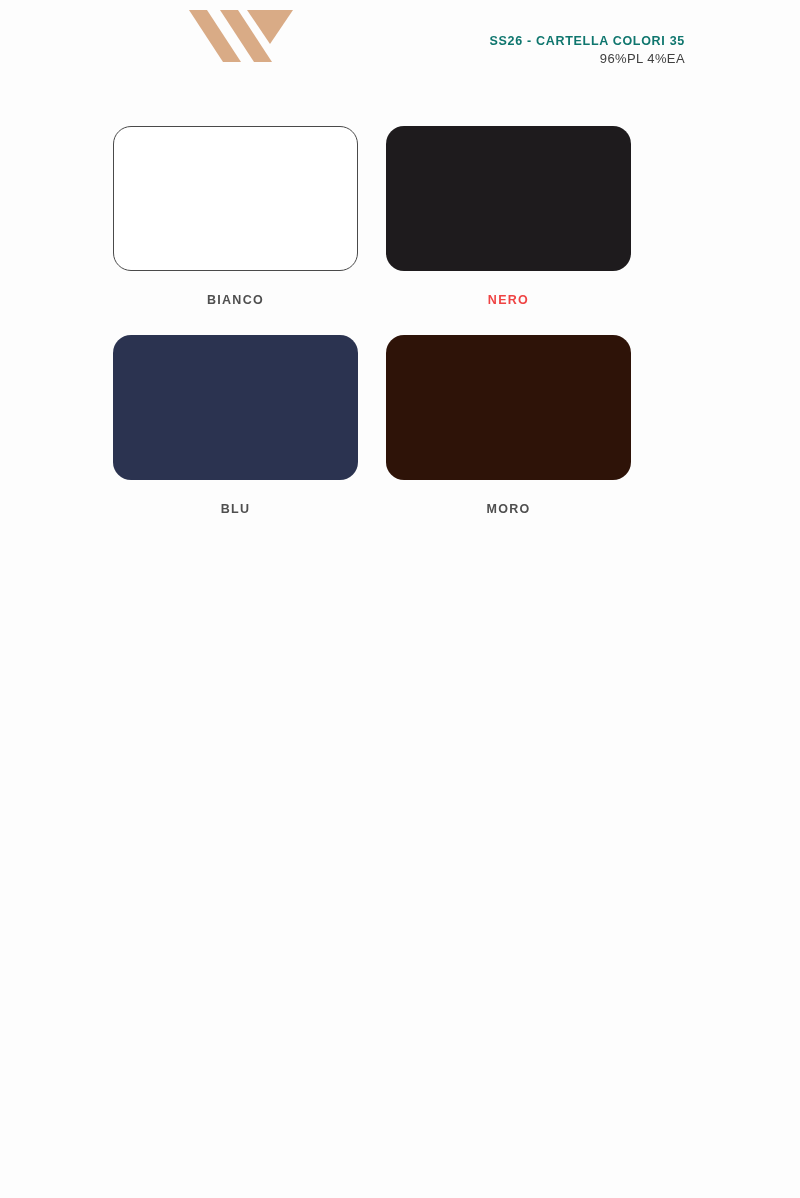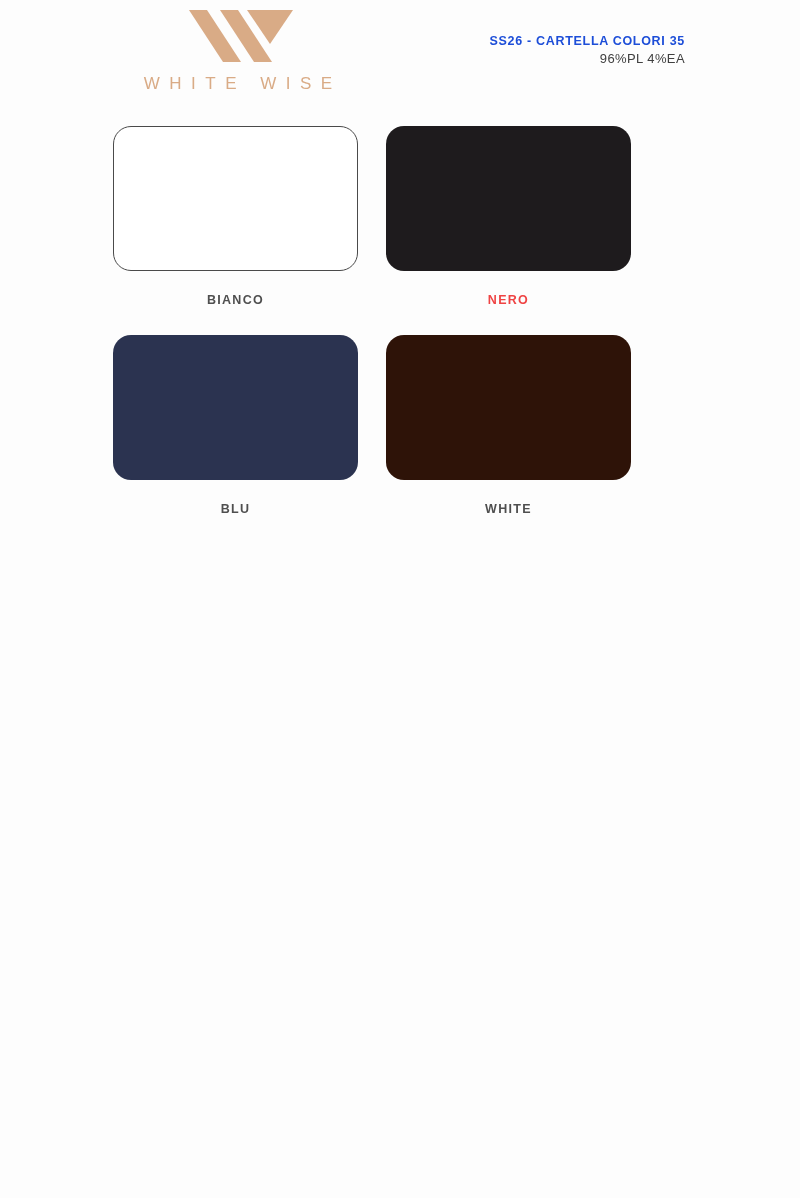--- a/index.html
+++ b/index.html
@@ -54,21 +54,21 @@
     position: absolute;
     right: 115px;
     top: 32px;
     text-align: right;
     line-height: 1.45;
   }
   .doc-meta .meta-line-1 {
     font-size: 12.5px;
     font-weight: bold;
     letter-spacing: 0.7px;
-    color: #1d4ed8;
+    color: #0f766e;
     white-space: nowrap;
   }
   .doc-meta .meta-line-2 {
     font-size: 13px;
     letter-spacing: 0.4px;
     color: #404040;
     white-space: nowrap;
   }
 
   
@@ -113,21 +113,20 @@
 <body style="background: rgb(253, 253, 253);">
 
 <div class="header">
 
   <div class="brand">
     <svg class="logo-mark" viewBox="0 0 110 56">
       <polygon points="6,2 24,2 58,54 40,54" fill="#d9ab86"></polygon>
       <polygon points="37,2 55,2 89,54 71,54" fill="#d9ab86"></polygon>
       <polygon points="64,2 110,2 87,36" fill="#d9ab86"></polygon>
     </svg>
-    <div class="brand-name" style="color: rgb(217, 171, 134);">WHITE WISE</div>
   </div>
 
   <div class="doc-meta">
     <div class="meta-line-1">SS26 - CARTELLA COLORI 35</div>
     <div class="meta-line-2">96%PL 4%EA</div>
   </div>
 
 </div>
 
 <div class="swatch-grid">
@@ -143,16 +142,16 @@
   </div>
 
   <div class="swatch-cell">
     <div class="swatch-chip" style="background: rgb(43, 51, 80);"></div>
     <div class="swatch-label" style="color: rgb(79, 79, 79); text-align: center;">BLU</div>
   </div>
 
 
   <div class="swatch-cell">
     <div class="swatch-chip" style="background: rgb(46, 19, 8);"></div>
-    <div class="swatch-label" style="color: rgb(79, 79, 79);">WHITE</div>
+    <div class="swatch-label" style="color: rgb(79, 79, 79);">MORO</div>
   </div>
 
 </div>
 
 </body></html>

